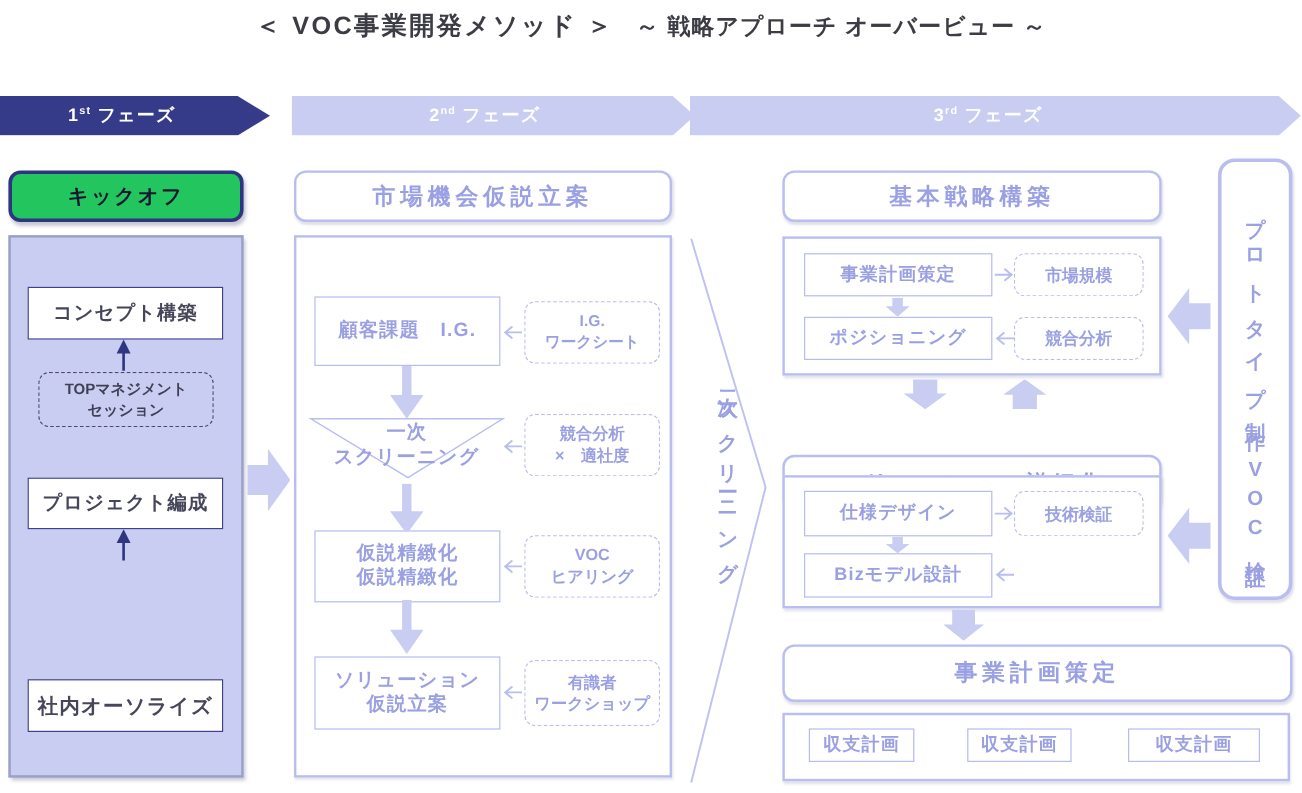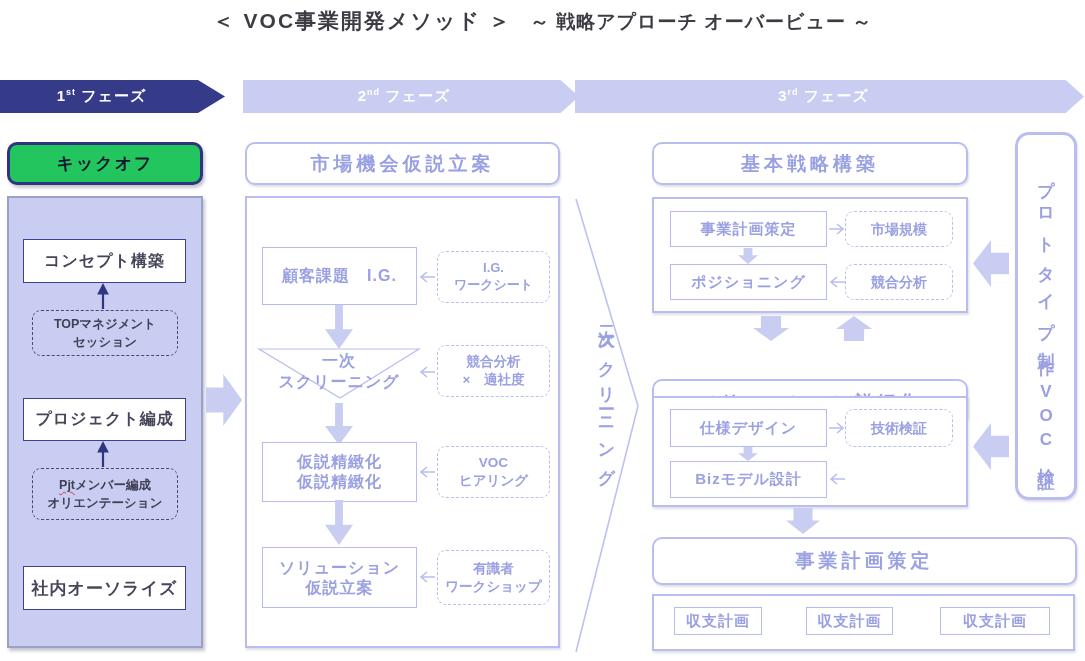--- a/index.html
+++ b/index.html
@@ -97,24 +97,20 @@
     <div>セッション</div>
   </div>
 
   <div class="abs wbox" style="left:23px;top:398px;width:163px;height:43px;font-size:16px;">プロジェクト編成</div>
 
   <svg class="abs" style="left:96px;top:441px;" width="14" height="27" viewBox="0 0 14 27">
     <path d="M7 26 V9" stroke="#2f357f" stroke-width="2.2" fill="none"></path>
     <path d="M7 0 L1.2 11.5 H12.8 Z" fill="#2f357f"></path>
   </svg>
 
-  <div class="abs dash-dark" style="left:32px;top:468px;width:146px;height:52px;">
-    <div><span class="pjt-red">Pjt</span><span>メンバー編成</span></div>
-    <div>オリエンテーション</div>
-  </div>
 
   <div class="abs wbox" style="left:23px;top:566px;width:163px;height:44px;font-size:17px;">社内オーソライズ</div>
 
   <div class="abs blk arr-right" style="left:206px;top:374px;width:36px;height:52px;"></div>
 
   <div class="abs hdr" style="left:245px;top:142px;width:315px;height:43px;font-size:19px;">市場機会仮説立案</div>
   <div class="abs lavcont" style="left:245px;top:196px;width:315px;height:452px;"></div>
 
   <div class="abs lavbox" style="left:262px;top:247px;width:155px;height:58px;font-size:16px;">顧客課題　I.G.</div>
   <div class="abs lavdash" style="left:437px;top:251px;width:113px;height:52px;font-size:13px;">

